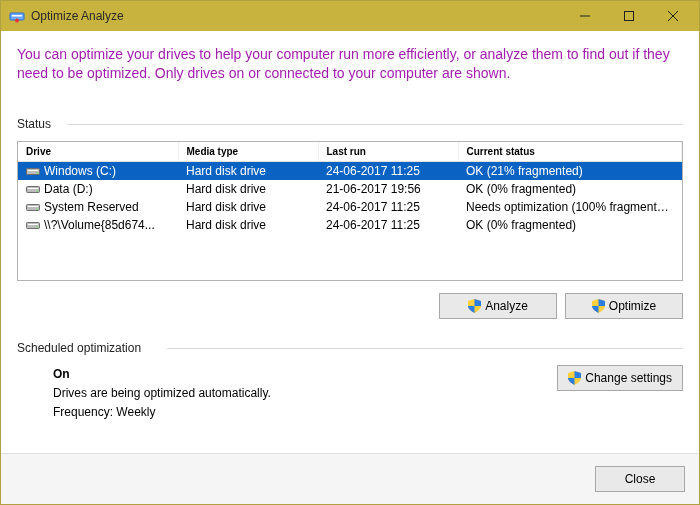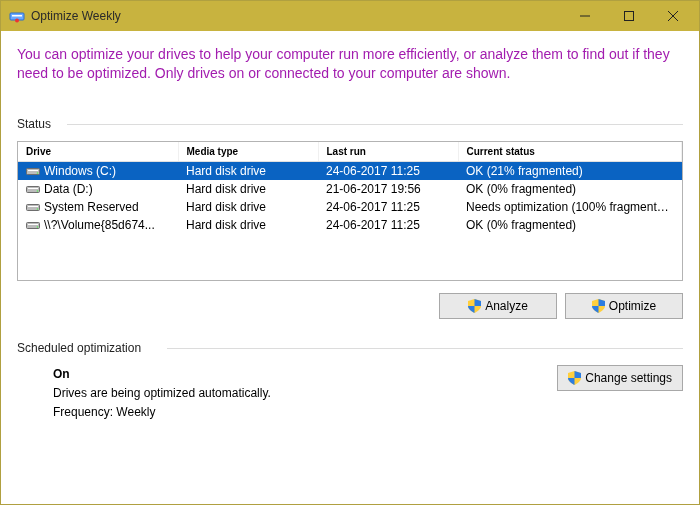--- a/index.html
+++ b/index.html
@@ -175,21 +175,21 @@
 <div class="window">
 
   <div class="titlebar">
     <span class="app-icon">
       <svg viewBox="0 0 16 16">
         <rect x="1" y="5" width="14" height="7" rx="1" fill="#6aa9ff" stroke="#2d6fc9"></rect>
         <rect x="3" y="7" width="10" height="1.5" fill="#fff"></rect>
         <circle cx="8" cy="12.5" r="2" fill="#e33"></circle>
       </svg>
     </span>
-    <span class="title">Optimize Weekly</span>
+    <span class="title">Optimize Analyze</span>
     <div class="win-controls">
       <div class="win-btn">
         <svg width="10" height="10" viewBox="0 0 10 10">
             <line x1="0" y1="5" x2="10" y2="5" stroke="#222" stroke-width="1"></line>
           </svg>
       </div>
       <div class="win-btn">
         <svg width="10" height="10" viewBox="0 0 10 10">
             <rect x="0.5" y="0.5" width="9" height="9" fill="none" stroke="#222" stroke-width="1"></rect>
           </svg>
@@ -313,14 +313,19 @@
                 <path d="M6.5 7 L6.5 14 C6.5 14 0 11 0 7 Z" fill="#2d7de0"></path>
               </svg>
           </span>
           <span>Change settings</span>
         </button>
       </div>
     </div>
 
   </div>
 
+  <div class="footer">
+    <button class="win" style="min-width:90px">
+      <span>Close</span>
+    </button>
+  </div>
 
 </div>
 
 </body></html>

